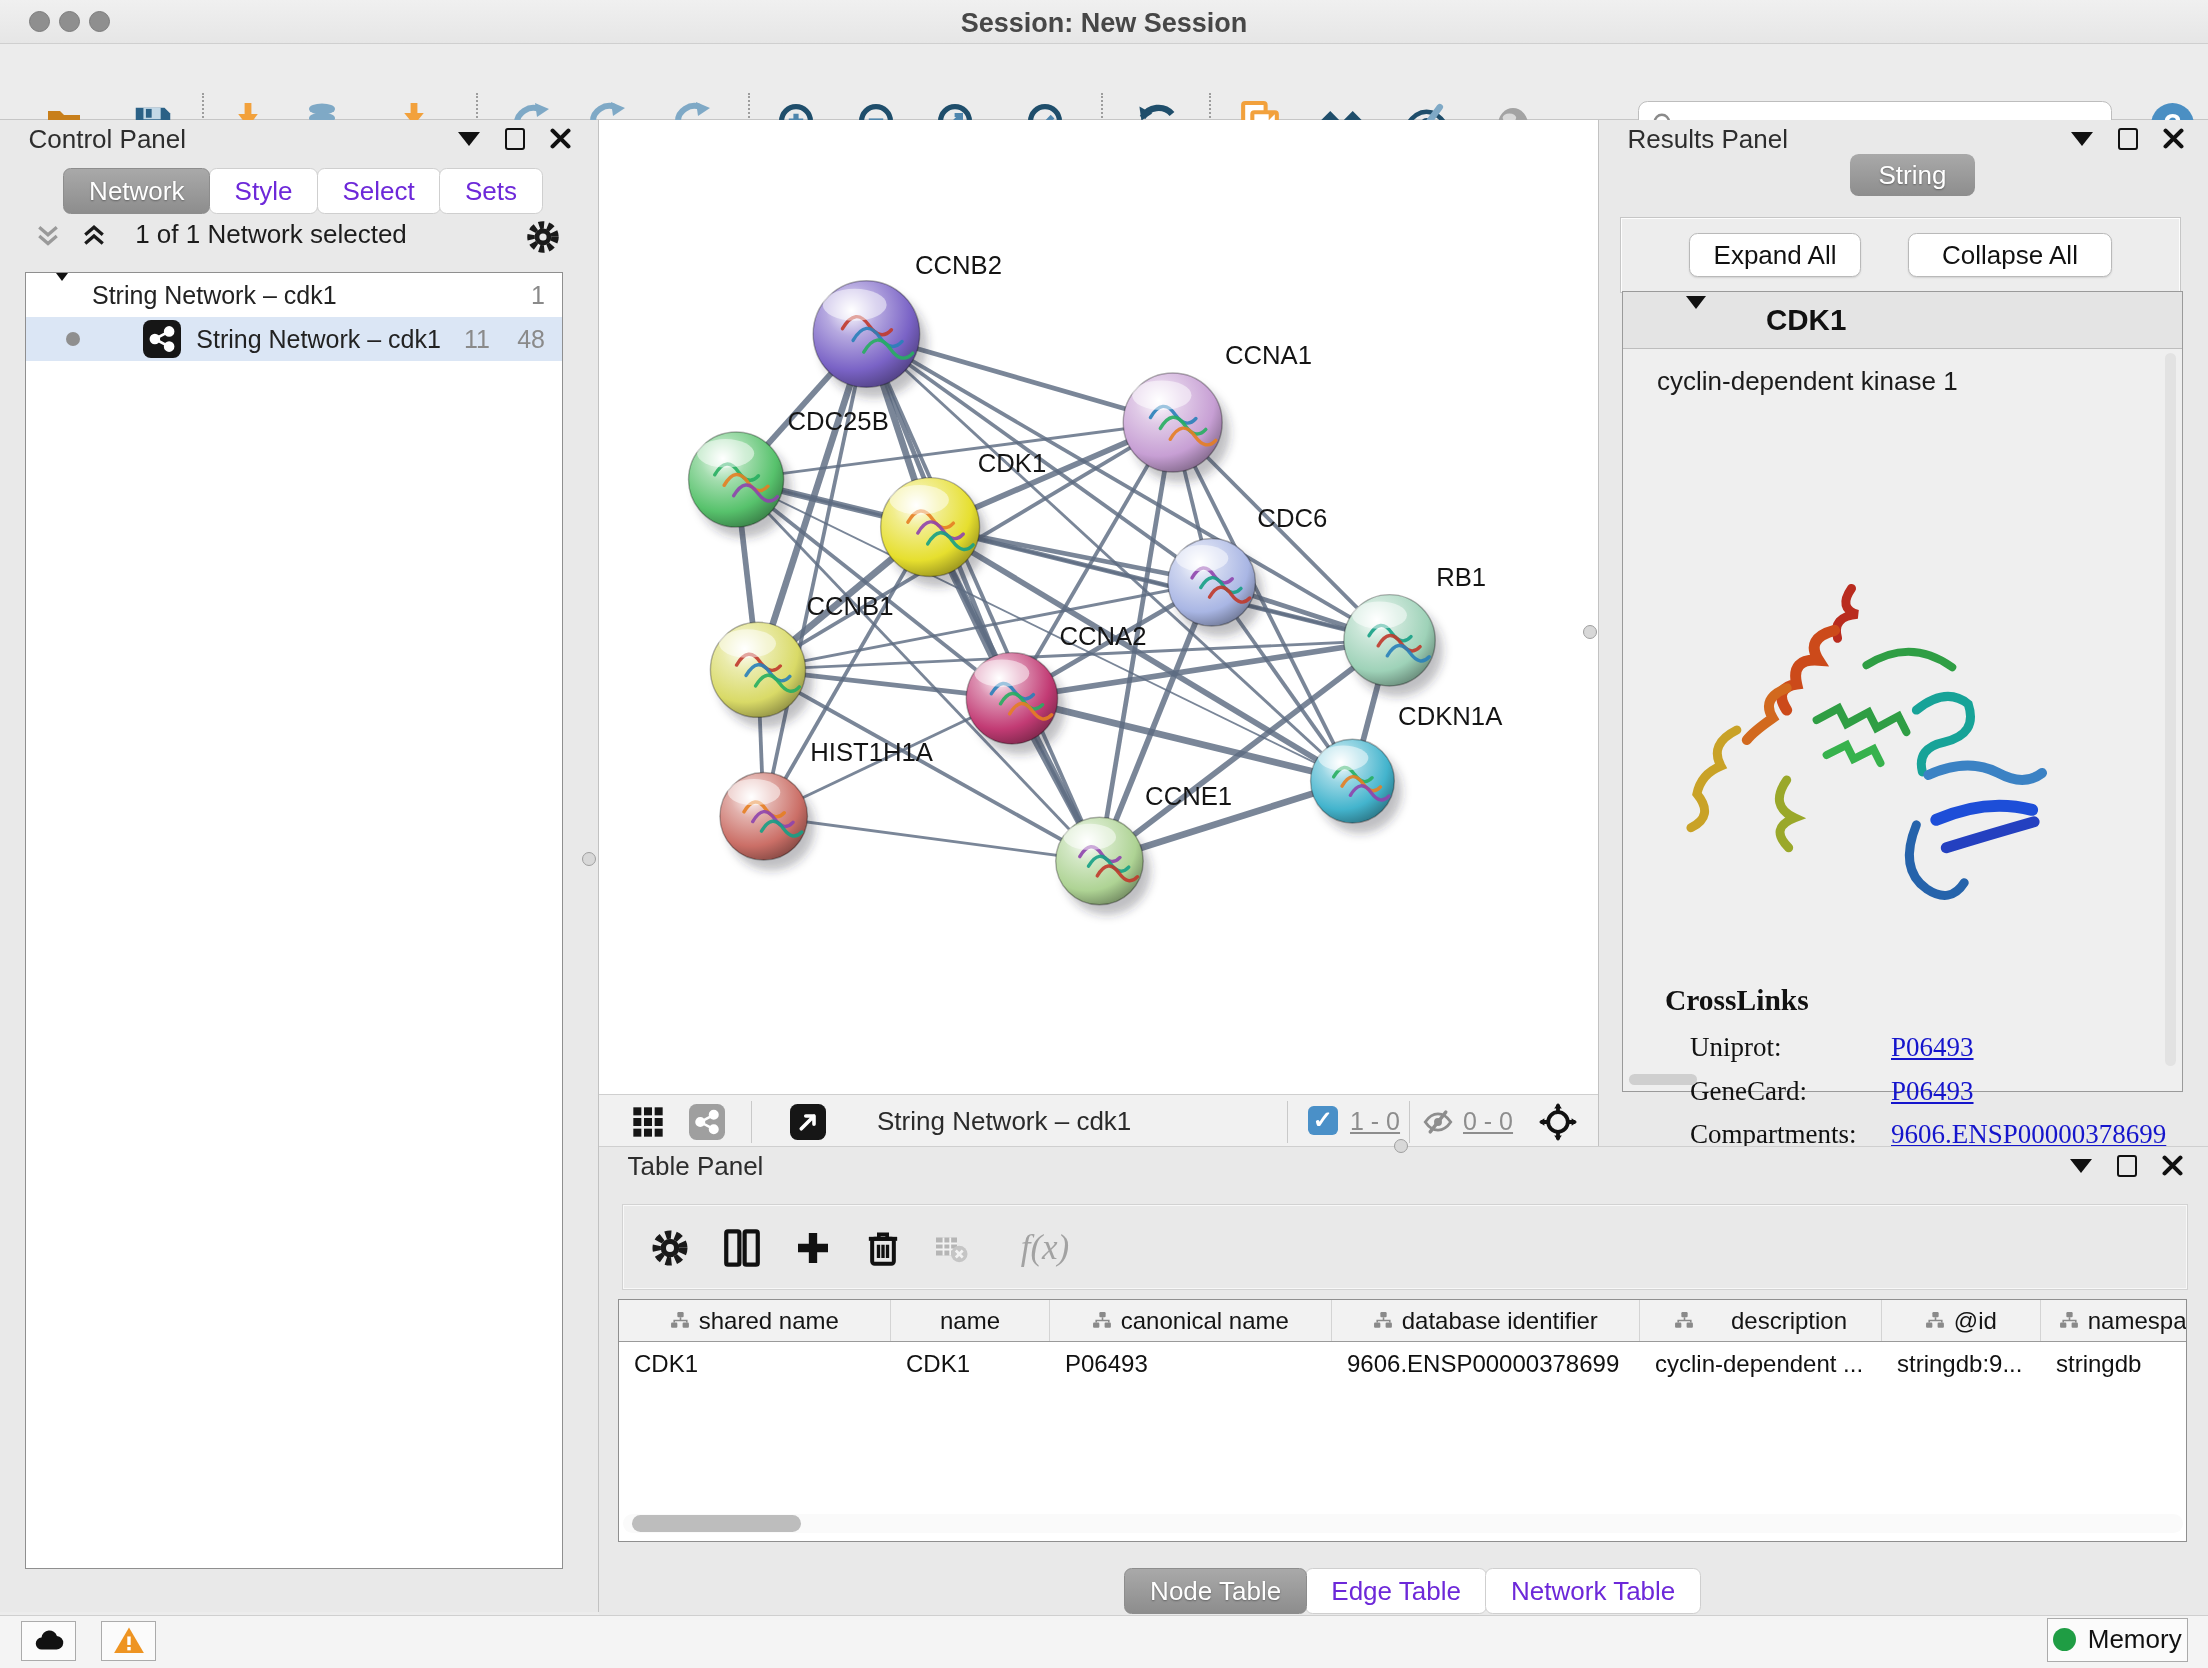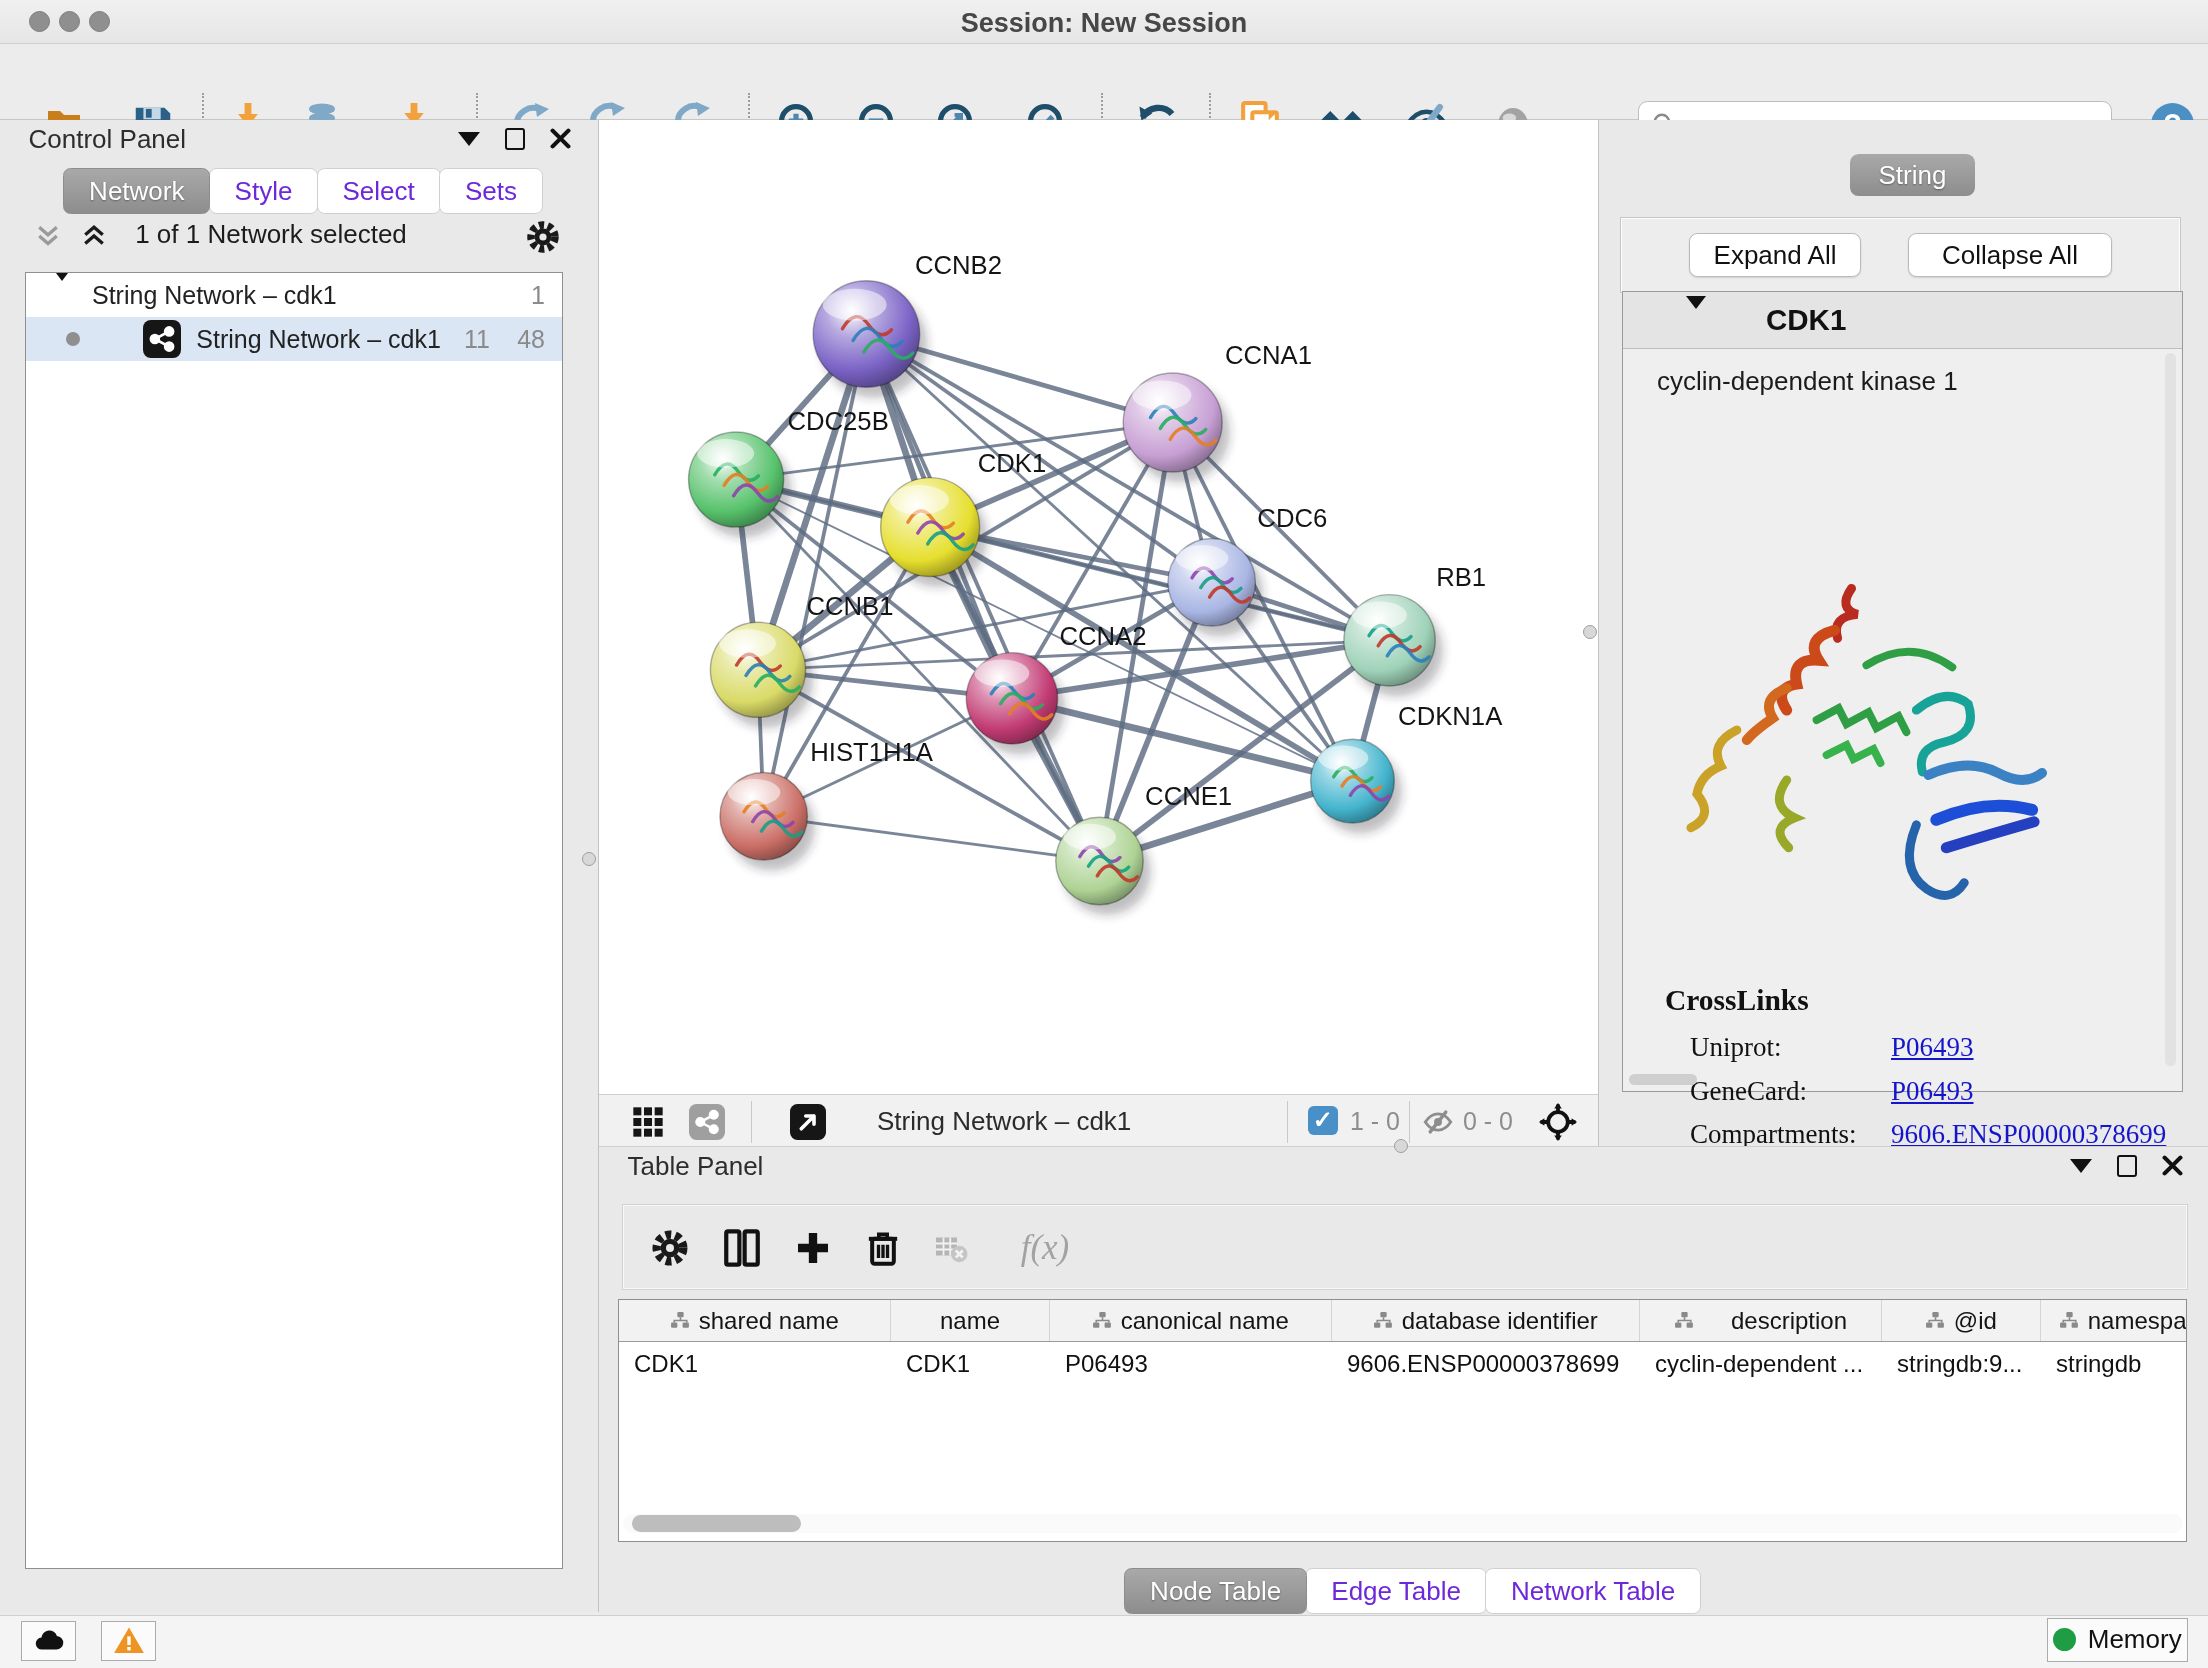--- a/index.html
+++ b/index.html
@@ -48,21 +48,21 @@
   .tree-count { position:absolute; color:#8a8a8a; }
   .gray-dot { width:14.3px; height:14.3px; border-radius:50%; background:#8f8f8f; }
 
   #network-view { position:absolute; left:599px; top:120px; width:999px; height:1026px; background:#fff; }
   #net-canvas { position:absolute; left:0; top:0; }
   #net-bottombar { position:absolute; left:0; top:974px; width:999px; height:52px;
     background:#f1f1f1; border-top:1px solid #cfcfcf; }
   .nbb-ico { position:absolute; top:7.6px; width:38px; height:38px; display:flex; align-items:center; justify-content:center; }
   .nbb-sep { position:absolute; top:5.7px; height:42px; border-left:1px solid #c9c9c9; }
   #nbb-title { position:absolute; left:278px; top:11.4px; font-size:26px; color:#2b2b2b; }
-  .nbb-count { position:absolute; top:12.4px; font-size:25px; color:#8d8d8d; }
+  .nbb-count { position:absolute; top:12.4px; font-size:25px; color:#8d8d8d;text-decoration:underline; }
   #nbb-check { position:absolute; left:709px; top:10.5px; width:29.5px; height:29.5px; background:#4a90c8;
     border-radius:5.7px; color:#fff; font-size:24px; font-weight:700; display:flex; align-items:center; justify-content:center; }
 
   #results-panel { position:absolute; left:1598px; top:120px; width:611px; height:1026px;
     background:#e9e9e9; border-left:1.9px solid #c2c2c2; }
   #rp-tab { position:absolute; left:251px; top:34px; padding:5.7px 28.5px; font-size:26px; color:#fff;
     background:linear-gradient(#a9a9a9,#8d8d8d); border-radius:8.6px; text-shadow:0 1px 1.9px rgba(0,0,0,.35); }
   #rp-btnbox { position:absolute; left:21px; top:97px; width:561px; height:76px;
     border:1.9px solid #c6c6c6; background:#ededed; box-shadow:inset 0 0 0 1px #fdfdfd; }
   .rp-btn { position:absolute; top:15px; height:44px; background:#fff; border:1.4px solid #b9b9b9;
@@ -630,20 +630,30 @@
       <svg width="40" height="40" viewBox="0 0 24 24">
           <circle cx="12" cy="12" r="6.2" fill="none" stroke="#111" stroke-width="2.4"></circle>
           <path d="M12 1v5M12 18v5M1 12h5M18 12h5" stroke="#111" stroke-width="2.4"></path>
           <path d="M12 0l2.4 3.4h-4.8zM12 24l2.4-3.4h-4.8zM0 12l3.4-2.4v4.8zM24 12l-3.4-2.4v4.8z" fill="#111"></path>
         </svg>
     </div>
   </div>
 </div>
 
 <div id="results-panel">
+  <div class="panel-header">
+    <span class="panel-title">Results Panel</span>
+    <span class="win-ctl" style="right:25px">
+      <span class="tri-down"></span>
+      <span class="float-box"></span>
+      <svg width="21" height="21" viewBox="0 0 16 16">
+          <path d="M2 2l12 12M14 2L2 14" stroke="#111" stroke-width="3.2" stroke-linecap="round"></path>
+        </svg>
+    </span>
+  </div>
   <div id="rp-tab">String</div>
 
   <div id="rp-btnbox">
     <div class="rp-btn" style="left:68px;width:172px">Expand All</div>
     <div class="rp-btn" style="left:287px;width:204px">Collapse All</div>
   </div>
 
   <div id="rp-entry">
     <div id="rp-entry-header">
       <span style="position:absolute;left:63px;top:17px"><span class="tri-down" style="border-left-width:10.5px;border-right-width:10.5px;border-top-width:13.3px"></span></span>

